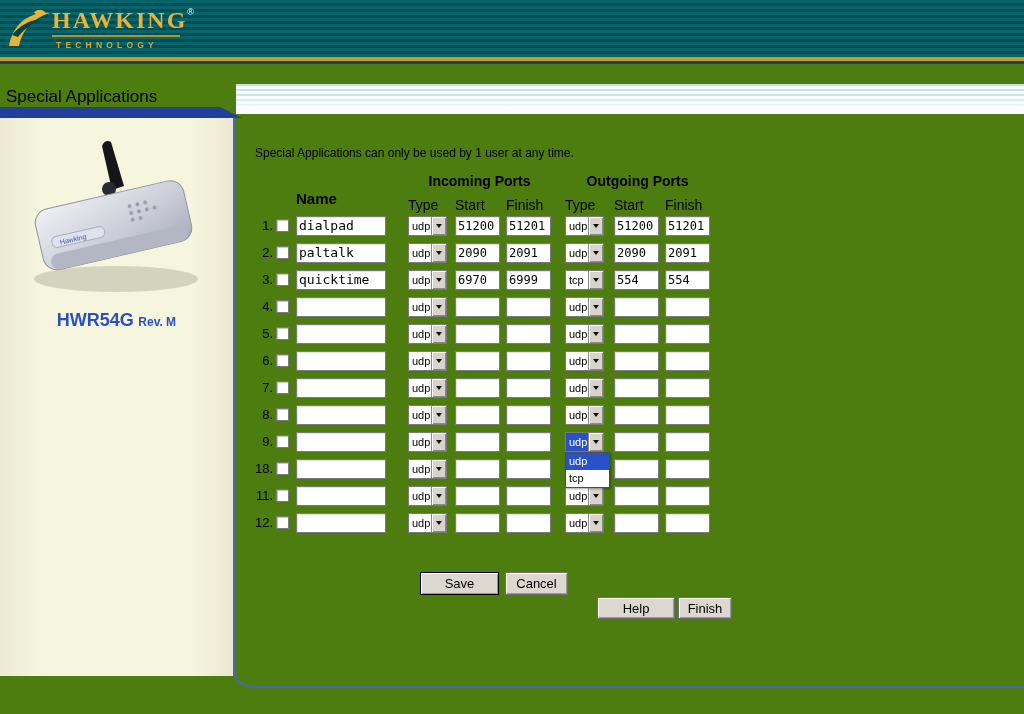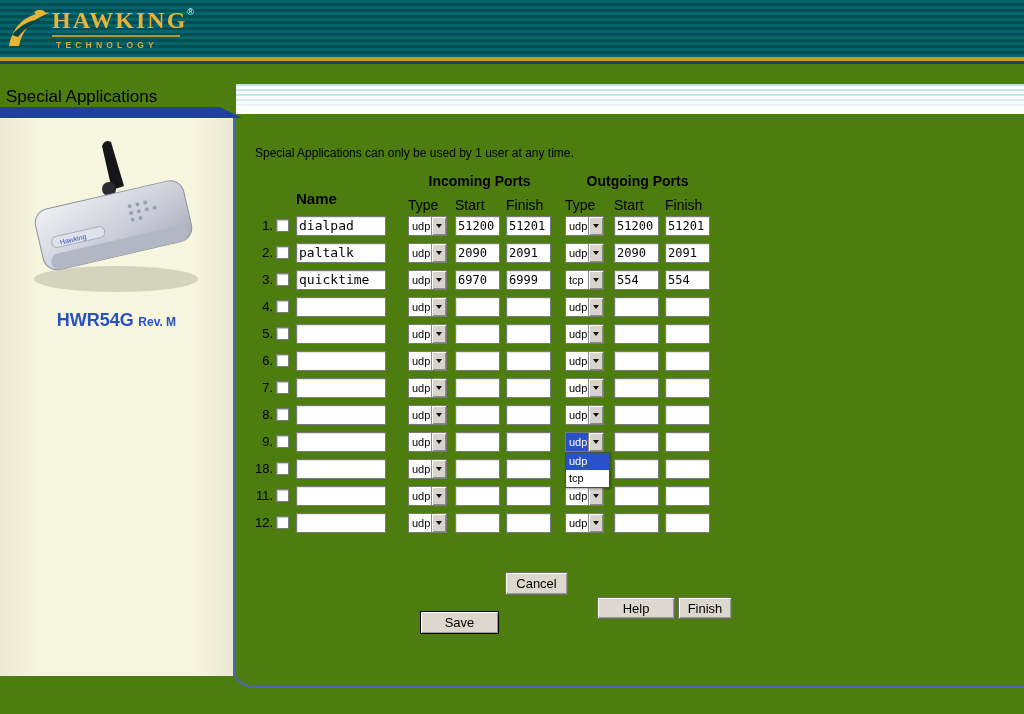--- a/index.html
+++ b/index.html
@@ -102,21 +102,21 @@
   }
   .dd-item { height:17px; font-size:11px; padding:2px 0 0 3px; color:#000; }
   .dd-item.sel { background:#2a52c8; color:#fff; }
 
   
   .btn {
     position:absolute; display:flex; align-items:center; justify-content:center;
     background:#dcd8d0; border:1px solid #6e6e6e; color:#000; font-size:13px;
     box-shadow: inset 1px 1px 0 #fff, inset -1px -1px 0 #989898;
   }
-  .btn-save  { left:420px; top:572px; width:79px; height:23px; border:1px solid #000;margin-top:39px; }
+  .btn-save  { left:420px; top:572px; width:79px; height:23px; border:1px solid #000; }
   .btn-cancel{ left:505px; top:572px; width:63px; height:23px; }
   .btn-help  { left:597px; top:597px; width:78px; height:22px; }
   .btn-close { left:678px; top:597px; width:54px; height:22px; }
 </style>
 </head>
 <body>
 
 <div id="app">
 
   <div class="banner">

